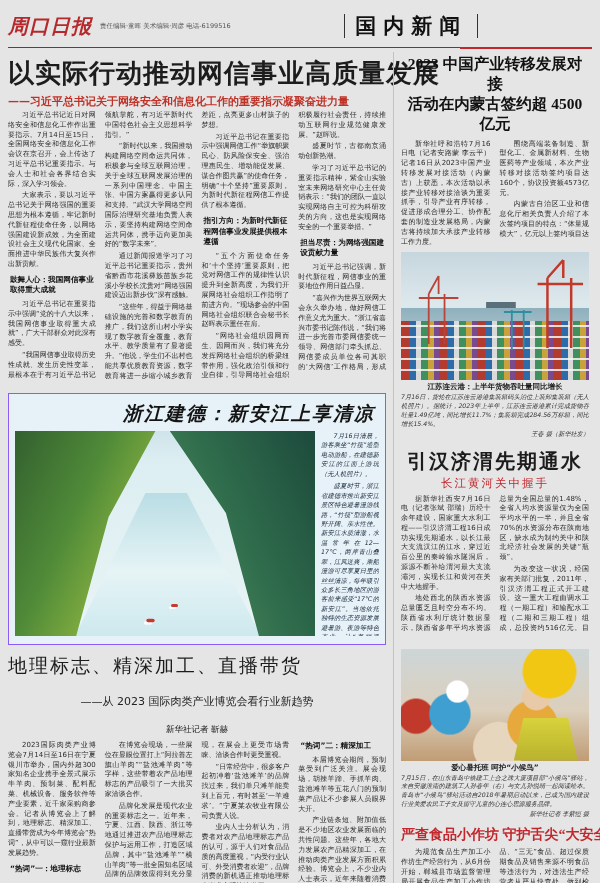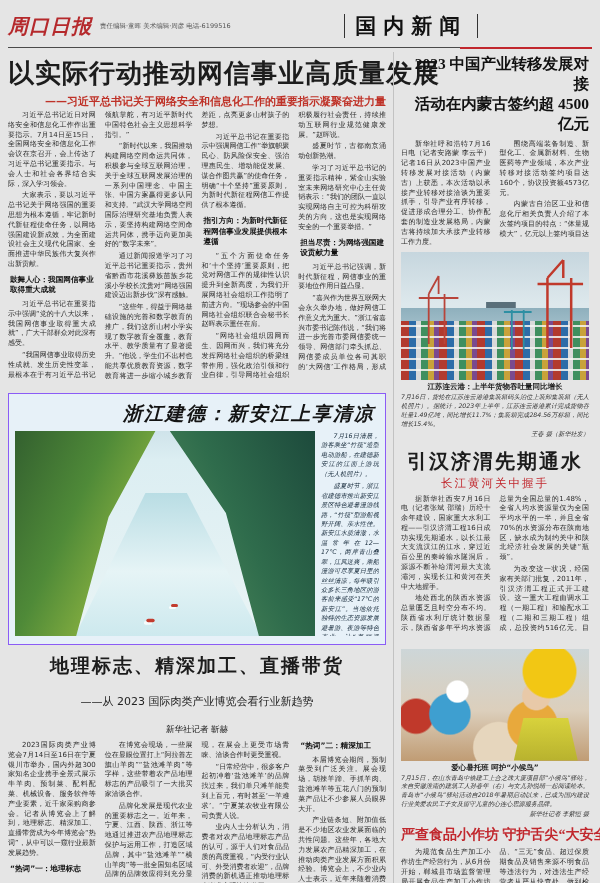--- a/index.html
+++ b/index.html
@@ -18,21 +18,21 @@
   .hdr-right{display:flex;align-items:center;gap:10px;}
   .date{font-size:7.5px;color:#444;white-space:nowrap;}
   .pagenum{font-family:"Liberation Serif","DejaVu Serif",serif;font-size:33px;font-weight:900;color:#c1272d;line-height:1;}
   
   .content{display:flex;margin-top:4px;}
   .colL{width:378px;}
   .colR{width:188px;margin-left:7px;border-left:1px solid #c2c2c2;padding-left:7px;}
   
   .lead-hl{font-family:"Liberation Serif","DejaVu Serif",serif;font-weight:900;font-size:26px;text-align:center;
            letter-spacing:1px;margin:4px 0 3px;white-space:nowrap;}
-  .lead-sub{color:#bf3228;font-size:11px;font-weight:700;text-align:right;margin:2px 0;}
+  .lead-sub{color:#bf3228;font-size:11px;font-weight:700;text-align:left;margin:2px 0;}
   .byline{font-size:8.5px;text-align:center;margin:4px 0 5px;color:#222;}
   .body-cols{column-gap:9px;column-fill:auto;overflow:hidden;font-size:7px;line-height:1.4;text-align:justify;color:#2a2a2a;}
   .lead-body{column-count:4;height:276px;}
   .para{margin:0 0 2px;text-indent:2em;}
   .subh{font-weight:900;text-indent:0;color:#111;font-size:7.6px;margin:5px 2px 4px;}
   
   .fbox{margin-top:6px;border:1px solid #8b5cf6;background:#e7f1f8;box-sizing:border-box;height:252px;padding:5px 6px;}
   .fbox-title{font-family:"Liberation Serif","DejaVu Serif",serif;font-style:italic;font-weight:900;font-size:19px;
               letter-spacing:2px;text-align:right;padding:2px 4px 4px 0;color:#141414;white-space:nowrap;}
   .fbox-row{display:flex;gap:6px;height:205px;}
@@ -44,27 +44,27 @@
            background:linear-gradient(245deg,#1d4a3c 0%,#2f6c4c 45%,#5d9862 100%);
            clip-path:polygon(100% 0,12% 0,46% 40%,66% 100%,100% 100%);}
   .river{position:absolute;left:20%;right:18%;top:30%;bottom:0;
          background:linear-gradient(180deg,#b9dde4 0%,#e6f4f6 55%,#cde9ee 100%);
          clip-path:polygon(38% 0,60% 0,100% 100%,0 100%);}
   .boat{position:absolute;width:7px;height:3px;background:#c23b2e;border-radius:2px;box-shadow:-2px 2px 0 rgba(255,255,255,.8);}
   .boat.b1{left:52%;bottom:14%;} .boat.b2{left:44%;bottom:7%;transform:scale(1.2);}
   .fbox-text{width:58px;font-size:6.3px;line-height:1.5;text-align:justify;color:#15293a;font-style:italic;overflow:hidden;}
   .fbox-text .para{margin-bottom:3px;}
   
-  .bl-hl{font-family:"Liberation Serif","DejaVu Serif",serif;font-weight:700;font-size:19px;text-align:center;
+  .bl-hl{font-family:"Liberation Serif","DejaVu Serif",serif;font-weight:400;font-size:19px;
          letter-spacing:2px;margin:8px 0 2px;white-space:nowrap;}
   .bl-sub{font-size:11px;text-align:center;color:#222;margin:15px 0;}
   .bl-body{column-count:4;height:152px;margin-top:2px;}
   
   .rt-hl{font-family:"Liberation Serif","DejaVu Serif",serif;font-weight:900;font-size:15.5px;line-height:1.3;
-         text-align:right;margin:2px 0 5px;color:#111;}
+         text-align:center;margin:2px 0 5px;color:#111;}
   .rt-body{column-count:2;height:108px;}
   .photo-cap-title{font-weight:700;font-size:7.5px;text-align:center;margin:2px 0 1px;}
   .photo-cap-desc{font-size:6.2px;font-style:italic;line-height:1.45;text-align:justify;color:#333;}
   .photo-cap-credit{font-size:6.2px;font-style:italic;text-align:right;color:#333;margin-top:1px;}
   .port-photo{height:128px;margin-top:4px;position:relative;overflow:hidden;
       background:linear-gradient(180deg,#c6d6de 0%,#dde8ec 40%,#dde8ec 44%,#8fb0bd 44%,#9cbac6 54%,#e3e3e0 54%,#e3e3e0 100%);}
   .yard{position:absolute;left:0;right:0;bottom:0;height:46%;
       background:
         repeating-linear-gradient(0deg,rgba(245,245,242,0) 0 9px,rgba(245,245,242,.85) 9px 11px),
         repeating-linear-gradient(90deg,#b23a2e 0 8px,#2d6ca8 8px 15px,#d9d9d9 15px 20px,#3f8f5f 20px 27px,#c8a23a 27px 33px,#7a4a8f 33px 38px);}

